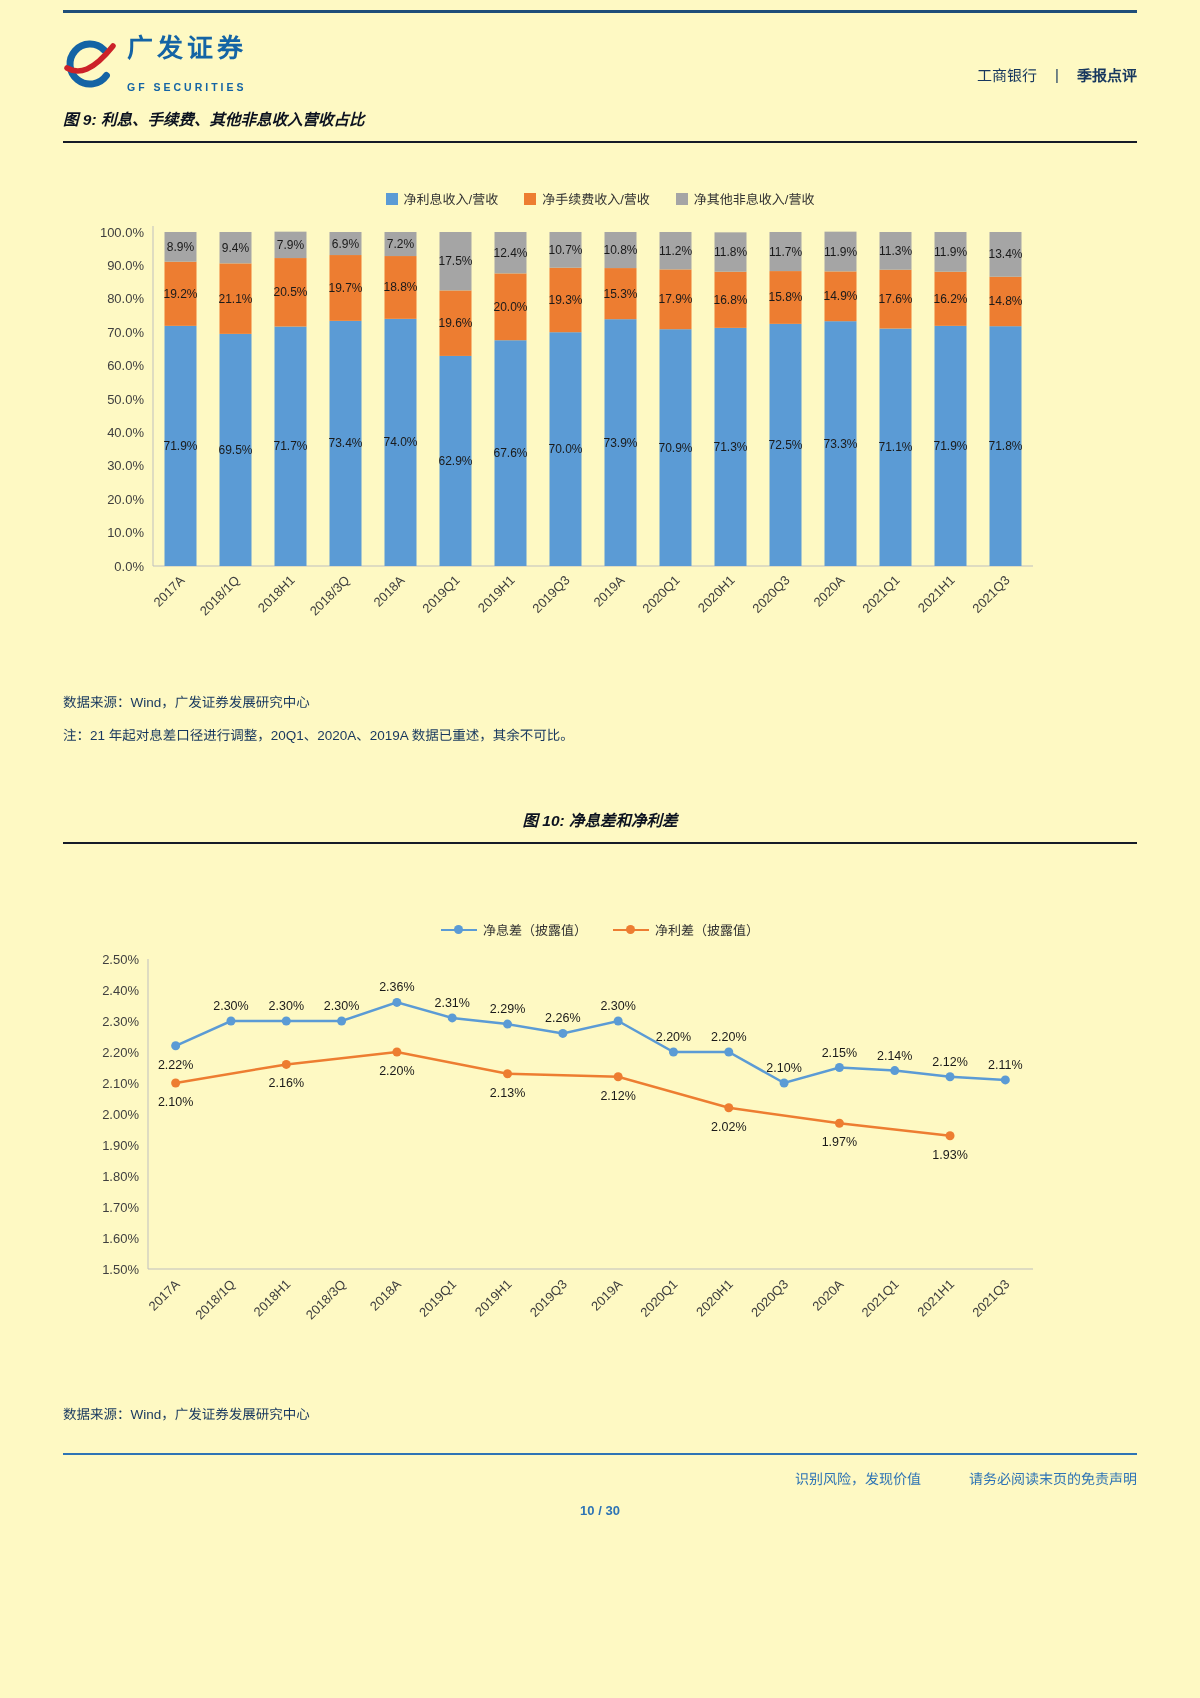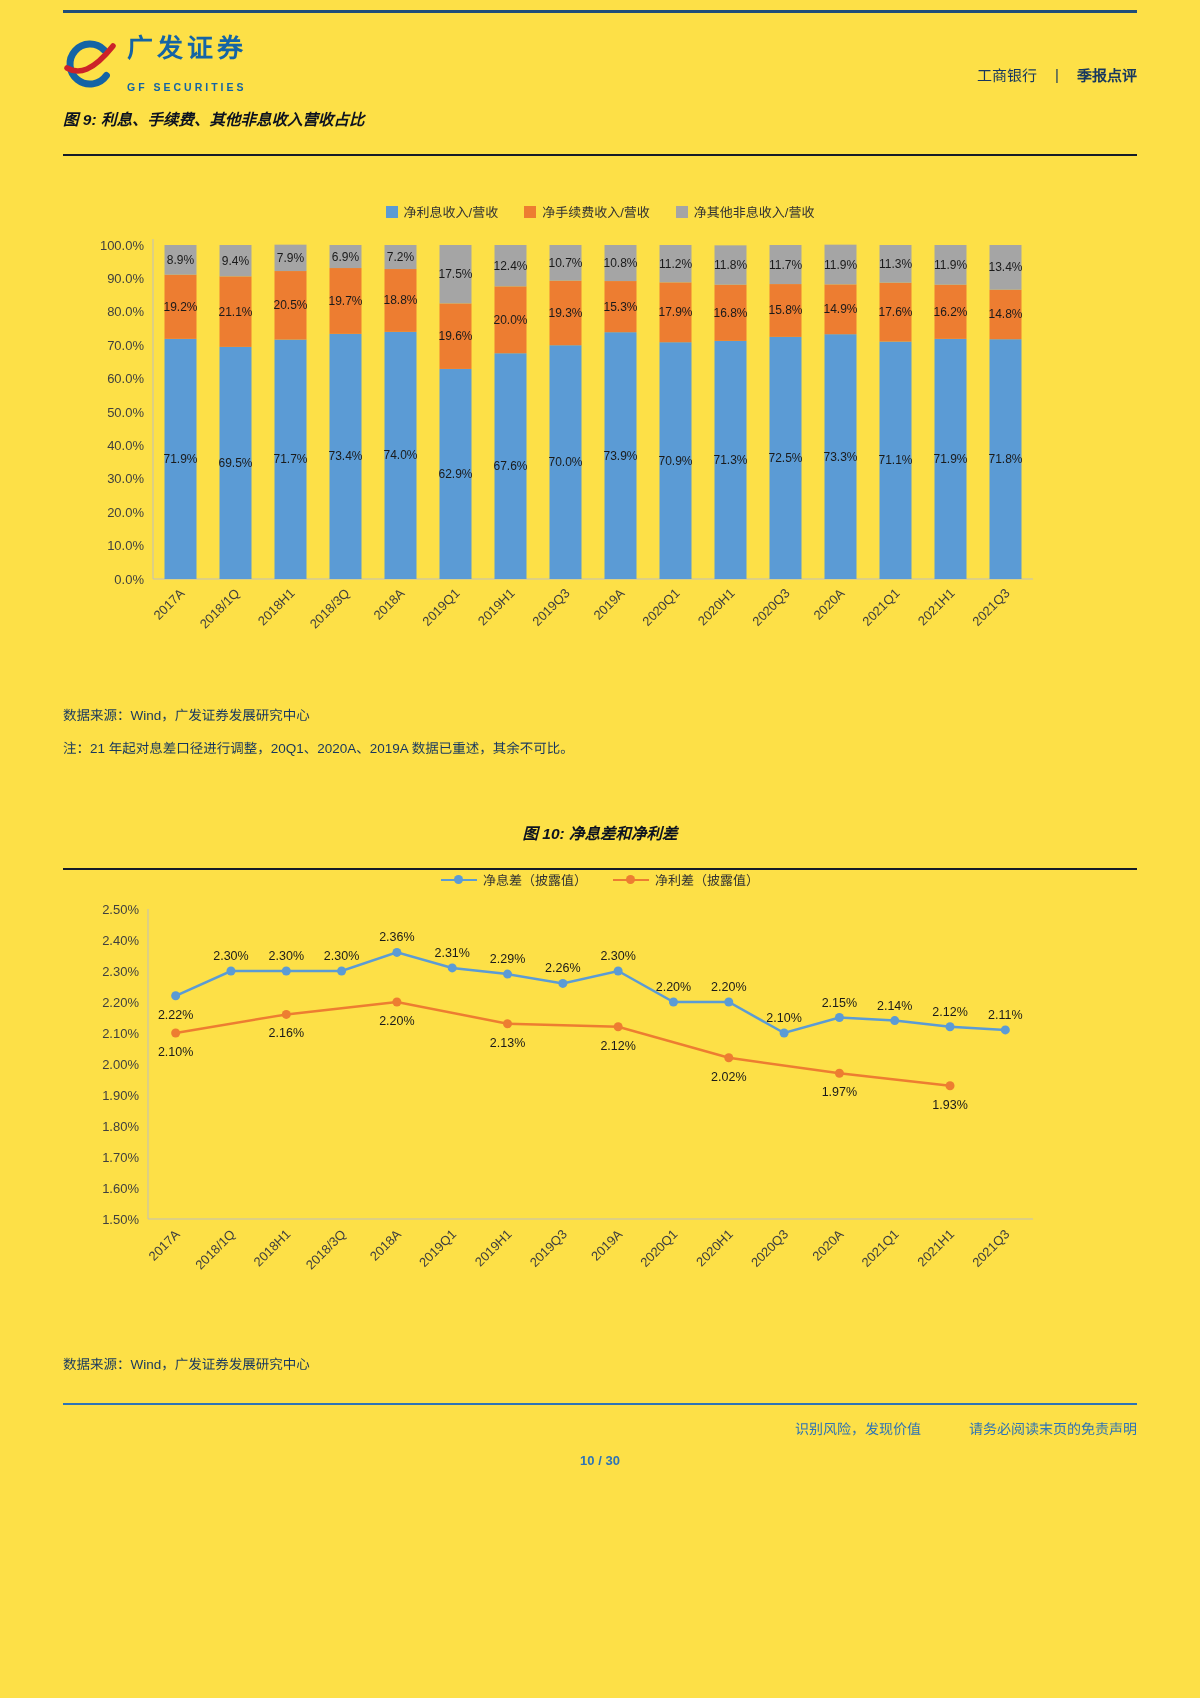--- a/index.html
+++ b/index.html
@@ -1,36 +1,36 @@
 <!DOCTYPE html>
 <html lang="zh-CN"><head>
 <meta charset="utf-8">
 <style>
   html,body{margin:0;padding:0;background:#ffffff;}
-  .page{width:1200px;height:1698px;margin:0 auto;background:#fde047;box-sizing:border-box;
+  .page{width:1200px;height:1698px;margin:0 auto;background:#fef9c3;box-sizing:border-box;
         padding:0 63px;overflow:hidden;font-family:"Liberation Sans","DejaVu Sans",sans-serif;}
   svg text{font-family:"Liberation Sans","DejaVu Sans",sans-serif;}
 
   .top-rule{margin-top:10px;height:3px;background:#1F4E79;}
 
   .header{display:flex;justify-content:space-between;align-items:flex-end;margin-top:22px;height:58px;}
   .logo{display:flex;align-items:center;gap:10px;}
   .logo-text{display:flex;flex-direction:column;}
   .logo-cn{font-size:26px;font-weight:bold;color:#1464A5;letter-spacing:4px;line-height:1;}
   .logo-en{font-size:10.5px;font-weight:bold;color:#1464A5;letter-spacing:3px;margin-top:20px;}
   .header-right{font-size:15px;color:#17375E;display:flex;align-items:center;gap:18px;padding-bottom:8px;}
   .hr-bold{font-weight:bold;}
 
-  .fig-title{margin-top:14px;padding-bottom:25px;border-bottom:2.5px solid #151b28;
+  .fig-title{margin-top:14px;padding-bottom:12px;border-bottom:2.5px solid #151b28;
              font-size:15.5px;font-weight:bold;font-style:italic;color:#0d1320;}
   .fig10-title{margin-top:64px;text-align:center;}
 
   .legend{display:flex;justify-content:center;align-items:center;gap:26px;font-size:13px;color:#333;}
   .legend1{margin-top:46px;}
-  .legend2{font-family:Liberation Serif, serif;}
+  .legend2{margin-top:76px;font-family:Liberation Serif, serif;}
   .legend-item{display:flex;align-items:center;gap:6px;}
   .swatch{width:12px;height:12px;display:inline-block;}
   .linemark{position:relative;width:36px;height:11px;display:inline-block;}
   .lm-line{position:absolute;left:0;right:0;top:4.5px;height:2.5px;background:var(--c);}
   .lm-dot{position:absolute;left:13px;top:1px;width:9px;height:9px;border-radius:50%;background:var(--c);}
 
   .chart-svg{display:block;margin-top:6px;}
 
   .meta{font-size:13.5px;color:#17375E;}
   .src1{margin-top:52px;}

